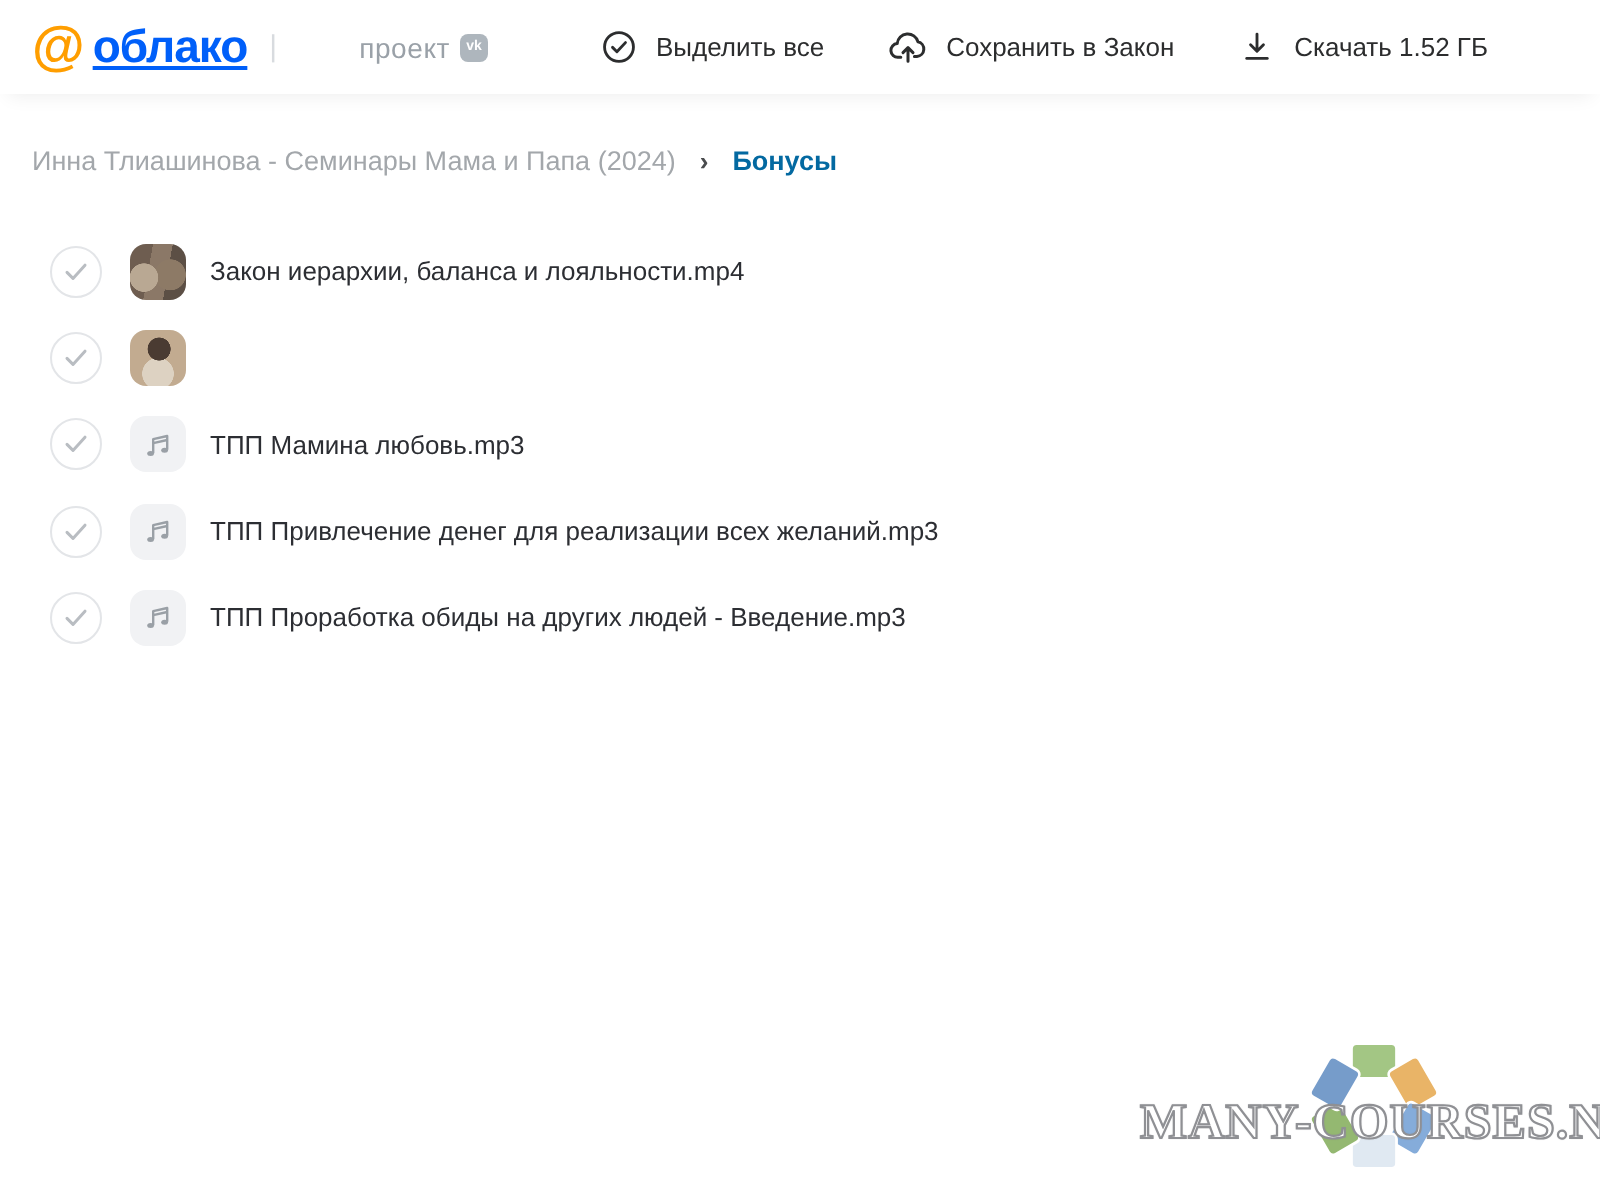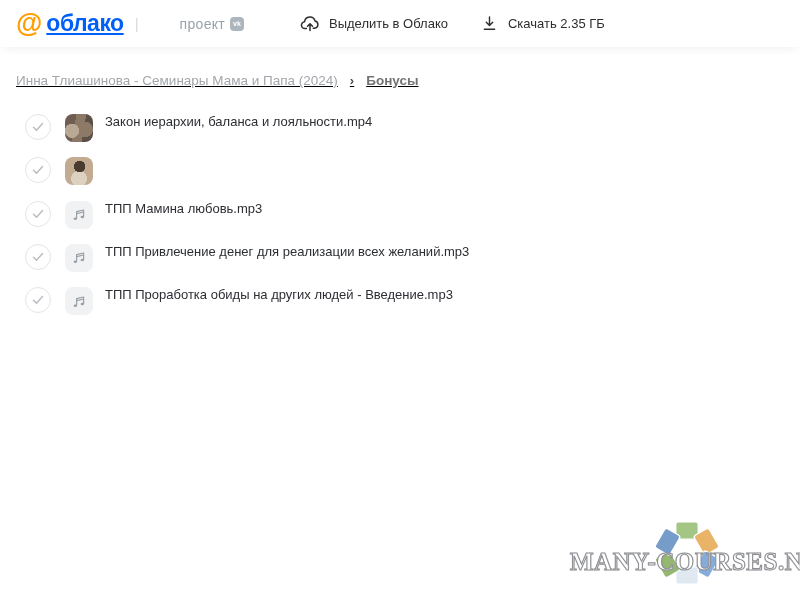--- a/index.html
+++ b/index.html
@@ -17,28 +17,28 @@
   .logo-project { color:#9aa1a8; font-size:14px; letter-spacing:.3px;padding-left:32px; }
   .vk-badge { display:inline-flex; align-items:center; justify-content:center;
     width:14px; height:14px; margin-left:5px; border-radius:4px; background:#aeb6bd;
     color:#fff; font-size:7px; font-weight:700; }
   .actions { display:flex; align-items:center; margin-left:56px; gap:32px; }
   .action { display:flex; align-items:center; gap:9px; cursor:pointer; }
   .action svg { display:block; }
   .action-label { font-size:13px; color:#2c2d2e; }
 
   
-  .breadcrumb { display:flex; align-items:flex-start; padding:26px 16px 0 16px; font-size:13.5px;text-decoration:underline; }
+  .breadcrumb { display:flex; align-items:flex-start; padding:26px 16px 0 16px; font-size:13.5px; }
   .crumb-parent { color:#a3a7ab; cursor:pointer; }
   .crumb-sep { margin:0 12px; color:#4a4c4e; font-weight:700; font-size:13px; }
-  .crumb-current { color:#737373; font-weight:600; }
+  .crumb-current { color:#0369a1; font-weight:600; }
 
   
   .file-list { margin-top:26px; }
-  .file-row { display:flex; height:43.3px; padding-left:25px; cursor:pointer; }
+  .file-row { display:flex; align-items:center; height:43.3px; padding-left:25px; cursor:pointer; }
   .checkbox { width:26px; height:26px; border-radius:50%; border:1.5px solid #e3e5e8;
     background:#fff; display:flex; align-items:center; justify-content:center; flex:0 0 auto; }
   .thumb { width:28px; height:28px; border-radius:8px; margin-left:14px; flex:0 0 auto;
     display:flex; align-items:center; justify-content:center; position:relative; overflow:hidden; }
   .thumb svg { display:none; }
   .thumb-audio { background:#f1f2f4; }
   .thumb-audio svg { display:block; }
   .thumb-video-1 { background:
       radial-gradient(circle at 25% 60%, #b9a893 0 26%, rgba(0,0,0,0) 27%),
       radial-gradient(circle at 72% 55%, #8d7a66 0 30%, rgba(0,0,0,0) 31%),
@@ -71,39 +71,48 @@
   <div class="header">
     <div class="logo">
       <span class="logo-at">@</span>
       <span class="logo-brand">облако</span>
       <span class="logo-divider">|</span>
       <span class="logo-project">проект</span>
       <span class="vk-badge">vk</span>
     </div>
 
     <div class="actions">
+      <div class="action">
+        <span>
+          <svg width="19" height="19" viewBox="0 0 20 20" fill="none">
+            <circle cx="10" cy="10" r="7.6" stroke="#2c2d2e" stroke-width="1.5"></circle>
+            <path d="M6.6 10.2l2.3 2.3 4.5-4.8" stroke="#2c2d2e" stroke-width="1.5" stroke-linecap="round" stroke-linejoin="round"></path>
+          </svg>
+        </span>
+        <span class="action-label">Выделить все</span>
+      </div>
 
       <div class="action">
         <span>
           <svg width="20" height="19" viewBox="0 0 20 19" fill="none">
             <path d="M6.4 14.6H5.1a3.4 3.4 0 0 1-.5-6.8 5.3 5.3 0 0 1 10.4-.9 3.7 3.7 0 0 1-.5 7.3h-1.3" stroke="#2c2d2e" stroke-width="1.5" stroke-linecap="round" stroke-linejoin="round"></path>
             <path d="M10 16.6V9.9M7.5 12.3L10 9.8l2.5 2.5" stroke="#2c2d2e" stroke-width="1.5" stroke-linecap="round" stroke-linejoin="round"></path>
           </svg>
         </span>
-        <span class="action-label">Выделить в Облако</span>
+        <span class="action-label">Сохранить в Закон</span>
       </div>
 
       <div class="action">
         <span>
           <svg width="19" height="19" viewBox="0 0 20 20" fill="none">
             <path d="M10 3.2v8.6M6.6 8.8l3.4 3.4 3.4-3.4" stroke="#2c2d2e" stroke-width="1.5" stroke-linecap="round" stroke-linejoin="round"></path>
             <path d="M4.6 16h10.8" stroke="#2c2d2e" stroke-width="1.5" stroke-linecap="round"></path>
           </svg>
         </span>
-        <span class="action-label">Скачать 2.35 ГБ</span>
+        <span class="action-label">Скачать 1.52 ГБ</span>
       </div>
     </div>
   </div>
 
   <div class="breadcrumb">
     <span class="crumb-parent">Инна Тлиашинова - Семинары Мама и Папа (2024)</span>
     <span class="crumb-sep">›</span>
     <span class="crumb-current">Бонусы</span>
   </div>
 

